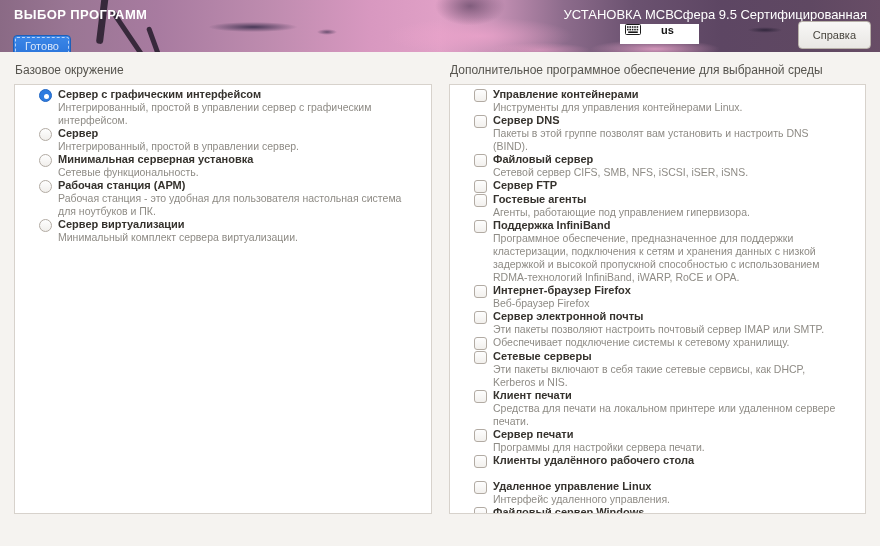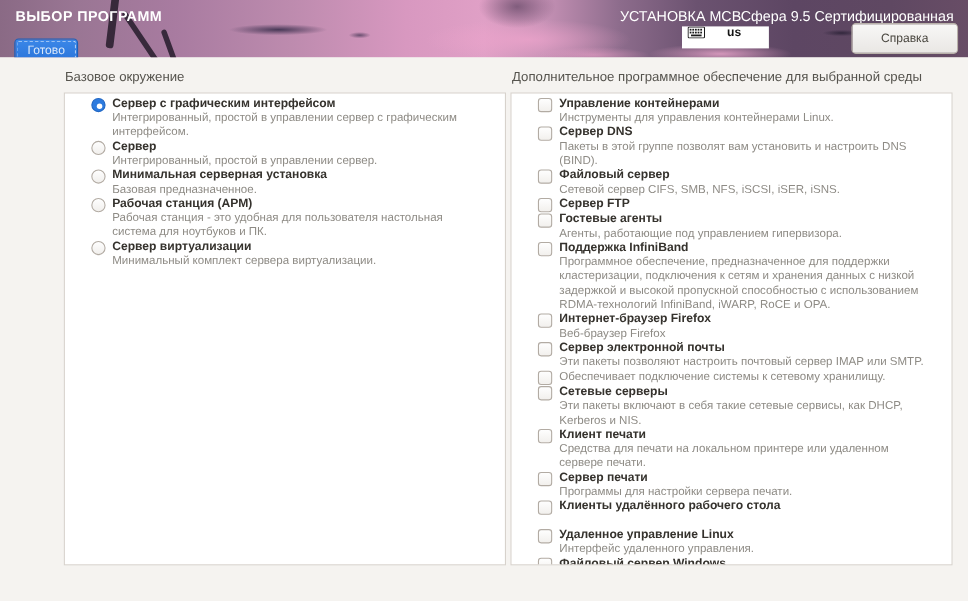--- a/index.html
+++ b/index.html
@@ -47,29 +47,29 @@
   }
   .kbd-box {
     position:absolute; left:620px; top:24px;
     width:79px; height:20px; background:#ffffff;
     display:flex; gap:20px; padding-left:5px;
     font-size:11px; font-weight:bold; color:#141414; cursor:pointer;
   }
   .kbd-box svg { display:block; }
   .help-btn {
     position:absolute; right:9px; top:21px;
-    height:28px; padding:0 26px;
+    height:28px; padding:0 14px;
     background:linear-gradient(#f8f7f6,#e9e7e4);
     border:1px solid #b8b1a9; border-radius:4px;
     color:#49463f; font-size:11px; font-family:inherit; cursor:pointer;
   }
 
   
   .main { padding:10px 14px 0 14px; }
-  .cols { display:flex; gap:4px;margin-left:44px; }
+  .cols { display:flex; gap:17px; }
   .col-l { width:418px; }
   .col-r { width:417px; }
   .group-label {
     font-size:12px; color:#56544e; margin:1px 0 6px 1px; height:15px;
     white-space:nowrap; overflow:hidden;
   }
   .panel {
     background:#ffffff; border:1px solid #d7d2cc;
     height:430px; padding:3px 22px; overflow:hidden;
   }
@@ -150,21 +150,21 @@
             <span class="ctrl radio"></span>
             <span class="opt-text">
               <span class="opt-title">Сервер</span>
               <span class="opt-desc">Интегрированный, простой в управлении сервер.</span>
             </span>
           </div>
           <div class="opt-row">
             <span class="ctrl radio"></span>
             <span class="opt-text">
               <span class="opt-title">Минимальная серверная установка</span>
-              <span class="opt-desc">Базовая предназначенное.</span>
+              <span class="opt-desc">Сетевые функциональность.</span>
             </span>
           </div>
           <div class="opt-row">
             <span class="ctrl radio"></span>
             <span class="opt-text">
               <span class="opt-title">Рабочая станция (АРМ)</span>
               <span class="opt-desc">Рабочая станция - это удобная для пользователя настольная система для ноутбуков и ПК.</span>
             </span>
           </div>
           <div class="opt-row">

